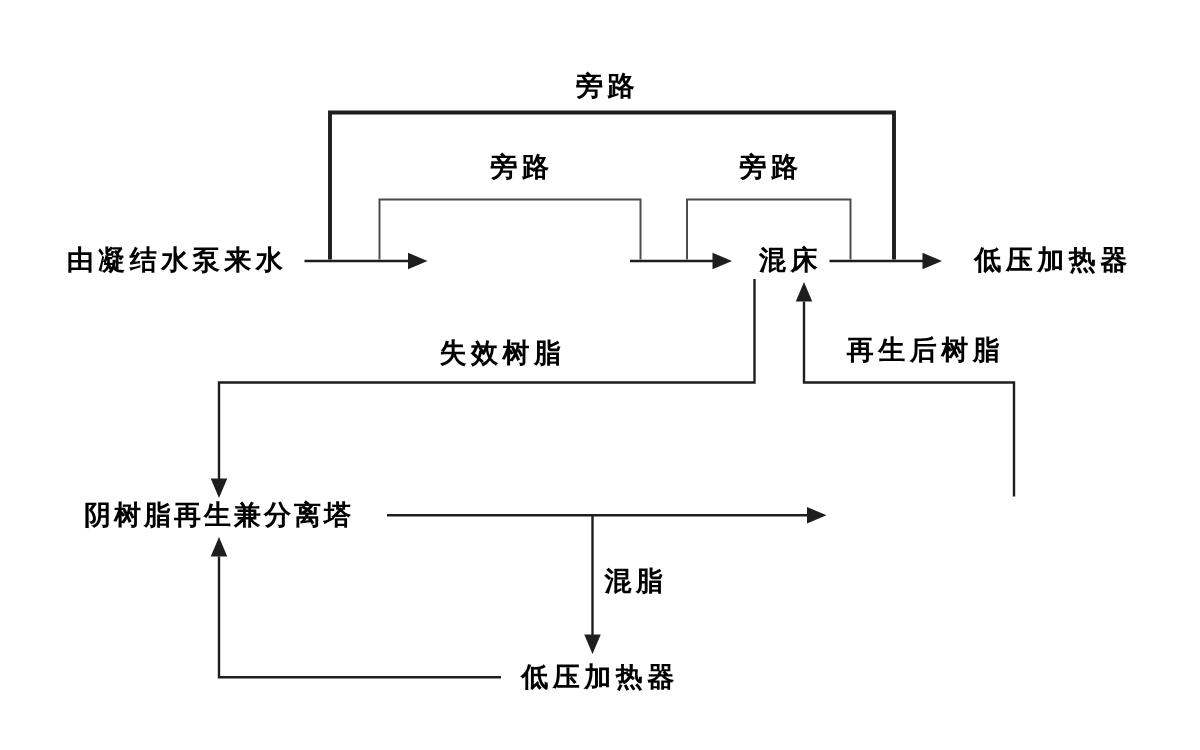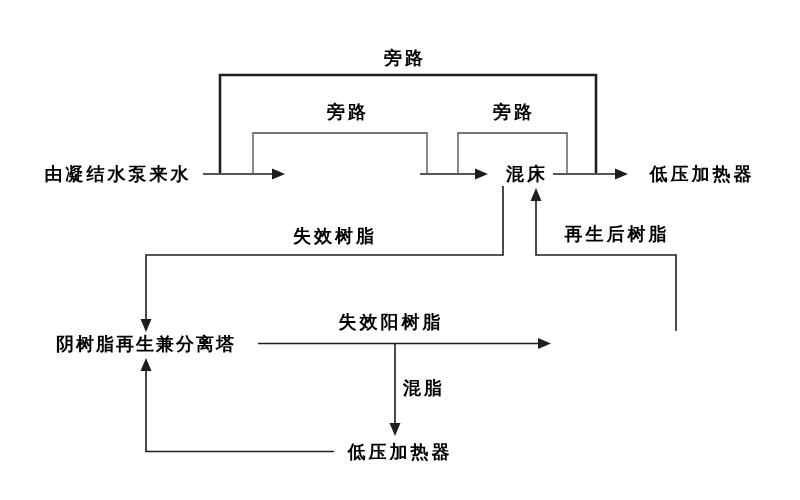--- a/index.html
+++ b/index.html
@@ -71,16 +71,15 @@
   <div class="label" style="left:527px; top:174px;">混床</div>
   <div class="label" style="left:702px; top:174px;">低压加热器</div>
   <div class="label small-gap" style="left:146px; top:344px;">阴树脂再生兼分离塔</div>
   <div class="label" style="left:400px; top:452px;">低压加热器</div>
 
   <div class="label" style="left:405px; top:58px;">旁路</div>
   <div class="label" style="left:348px; top:112px;">旁路</div>
   <div class="label" style="left:514px; top:112px;">旁路</div>
   <div class="label" style="left:335px; top:236px;">失效树脂</div>
   <div class="label" style="left:617px; top:234px;">再生后树脂</div>
-  <div class="label" style="left:391px; top:322px;">失效阳树脂</div>
   <div class="label" style="left:424px; top:388px;">混脂</div>
 
 </div>
 
 </body></html>

